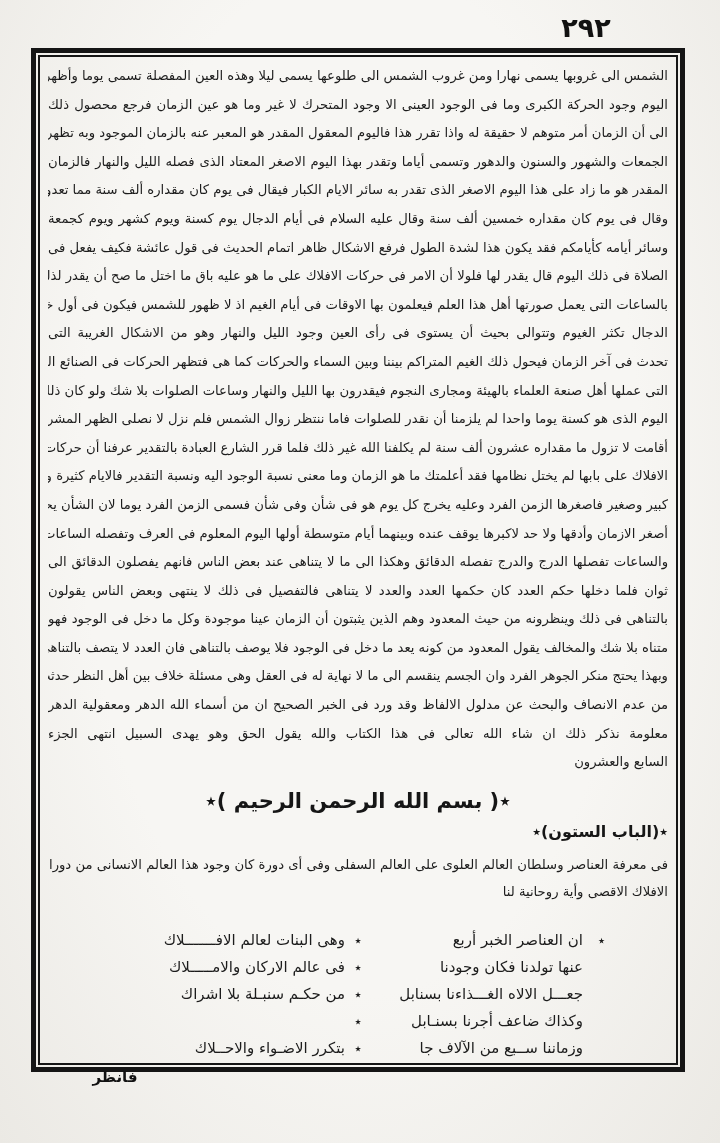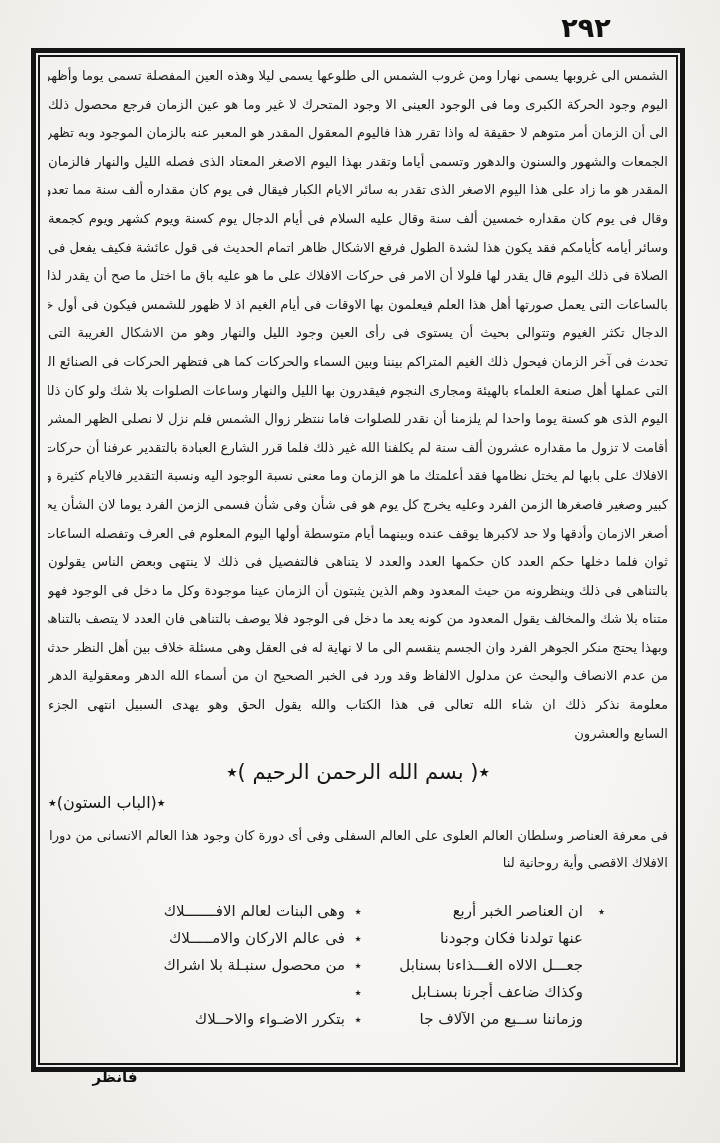--- a/index.html
+++ b/index.html
@@ -27,25 +27,25 @@
   .tline{
     height:28.6px;line-height:28.6px;font-size:13.2px;
     text-align:justify;text-align-last:justify;
     white-space:nowrap;overflow:hidden;
   }
   .tline.closing{
     text-align:right;text-align-last:right;
   }
   .basmala{
     margin-top:6px;height:36px;line-height:36px;
-    text-align:center;font-size:21px;font-weight:normal;color:#161616;
+    text-align:center;font-size:21px;font-weight:bold;color:#161616;
   }
   .chapter{
-    height:26px;line-height:26px;text-align:left;
-    font-size:16px;font-weight:normal;color:#161616;
+    height:26px;line-height:26px;text-align:right;
+    font-size:16px;font-weight:bold;color:#161616;
   }
   .intro{margin-top:6px;}
   .intro .iline{
     height:27px;line-height:27px;font-size:13.2px;overflow:hidden;white-space:nowrap;
   }
   .intro .iline.first{text-align:justify;text-align-last:justify;}
   .intro .iline.rest{text-align:right;}
   .poem{
     margin:22px auto 0 auto;width:450px;position:relative;
   }
@@ -84,20 +84,21 @@
       <div class="tline">الصلاة فى ذلك اليوم قال يقدر لها فلولا أن الامر فى حركات الافلاك على ما هو عليه باق ما اختل ما صح أن يقدر لذلك</div>
       <div class="tline">بالساعات التى يعمل صورتها أهل هذا العلم فيعلمون بها الاوقات فى أيام الغيم اذ لا ظهور للشمس فيكون فى أول خروج</div>
       <div class="tline">الدجال تكثر الغيوم وتتوالى بحيث أن يستوى فى رأى العين وجود الليل والنهار وهو من الاشكال الغريبة التى</div>
       <div class="tline">تحدث فى آخر الزمان فيحول ذلك الغيم المتراكم بيننا وبين السماء والحركات كما هى فتظهر الحركات فى الصنائع العملية</div>
       <div class="tline">التى عملها أهل صنعة العلماء بالهيئة ومجارى النجوم فيقدرون بها الليل والنهار وساعات الصلوات بلا شك ولو كان ذلك</div>
       <div class="tline">اليوم الذى هو كسنة يوما واحدا لم يلزمنا أن نقدر للصلوات فاما ننتظر زوال الشمس فلم نزل لا نصلى الظهر المشروع ولو</div>
       <div class="tline">أقامت لا تزول ما مقداره عشرون ألف سنة لم يكلفنا الله غير ذلك فلما قرر الشارع العبادة بالتقدير عرفنا أن حركات</div>
       <div class="tline">الافلاك على بابها لم يختل نظامها فقد أعلمتك ما هو الزمان وما معنى نسبة الوجود اليه ونسبة التقدير فالايام كثيرة ومنها</div>
       <div class="tline">كبير وصغير فاصغرها الزمن الفرد وعليه يخرج كل يوم هو فى شأن وفى شأن فسمى الزمن الفرد يوما لان الشأن يحدث فيه فهو</div>
       <div class="tline">أصغر الازمان وأدقها ولا حد لاكبرها يوقف عنده وبينهما أيام متوسطة أولها اليوم المعلوم فى العرف وتفصله الساعات</div>
+      <div class="tline">والساعات تفصلها الدرج والدرج تفصله الدقائق وهكذا الى ما لا يتناهى عند بعض الناس فانهم يفصلون الدقائق الى</div>
       <div class="tline">ثوان فلما دخلها حكم العدد كان حكمها العدد والعدد لا يتناهى فالتفصيل فى ذلك لا ينتهى وبعض الناس يقولون</div>
       <div class="tline">بالتناهى فى ذلك وينظرونه من حيث المعدود وهم الذين يثبتون أن الزمان عينا موجودة وكل ما دخل فى الوجود فهو</div>
       <div class="tline">متناه بلا شك والمخالف يقول المعدود من كونه يعد ما دخل فى الوجود فلا يوصف بالتناهى فان العدد لا يتصف بالتناهى</div>
       <div class="tline">وبهذا يحتج منكر الجوهر الفرد وان الجسم ينقسم الى ما لا نهاية له فى العقل وهى مسئلة خلاف بين أهل النظر حدثت</div>
       <div class="tline">من عدم الانصاف والبحث عن مدلول الالفاظ وقد ورد فى الخبر الصحيح ان من أسماء الله الدهر ومعقولية الدهر</div>
       <div class="tline">معلومة نذكر ذلك ان شاء الله تعالى فى هذا الكتاب والله يقول الحق وهو يهدى السبيل انتهى الجزء</div>
       <div class="tline closing">السابع والعشرون</div>
     </div>
 
     <div class="basmala">٭( بسم الله الرحمن الرحيم )٭</div>
@@ -117,21 +118,21 @@
         <span class="second-half">وهى البنات لعالم الافـــــــلاك</span>
       </div>
       <div class="verse">
         <span class="first-half">عنها تولدنا فكان وجودنا</span>
         <span class="sep">٭</span>
         <span class="second-half">فى عالم الاركان والامـــــلاك</span>
       </div>
       <div class="verse">
         <span class="first-half">جعـــل الالاه الغـــذاءنا بسنابل</span>
         <span class="sep">٭</span>
-        <span class="second-half">من محصول سنبـلة بلا اشراك</span>
+        <span class="second-half">من حكـم سنبـلة بلا اشراك</span>
       </div>
       <div class="verse">
         <span class="first-half">وكذاك ضاعف أجرنا بسنـابل</span>
         <span class="sep">٭</span>
       </div>
       <div class="verse">
         <span class="first-half">وزماننا ســبع من الآلاف جا</span>
         <span class="sep">٭</span>
         <span class="second-half">بتكرر الاضـواء والاحــلاك</span>
       </div>

